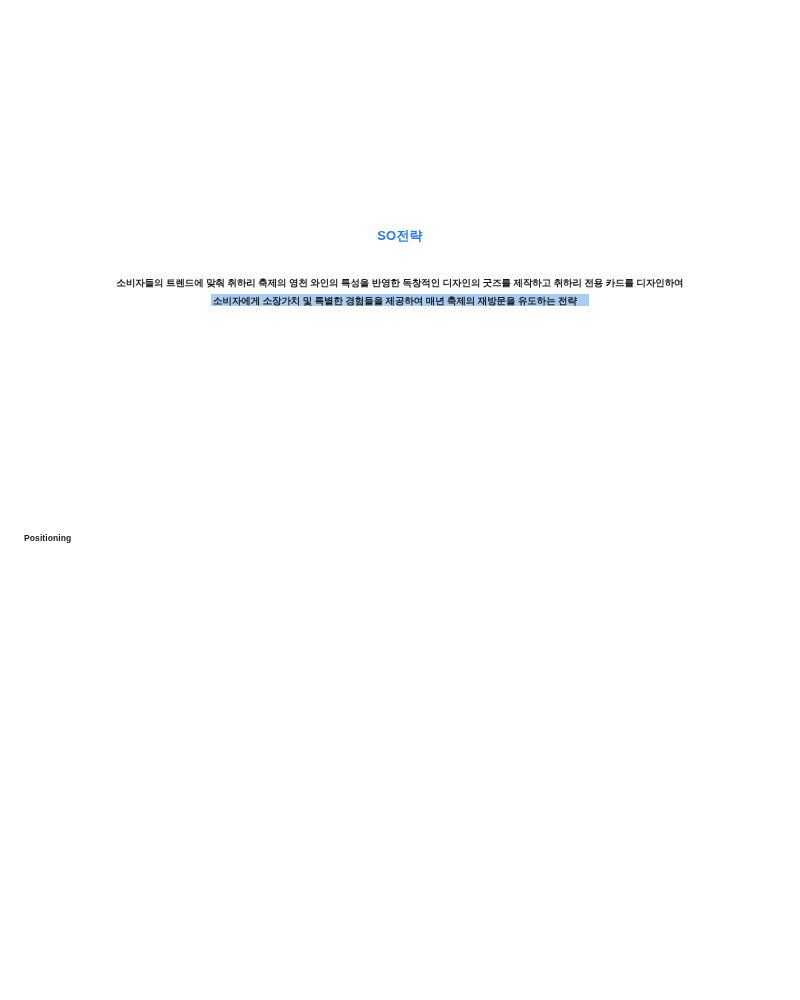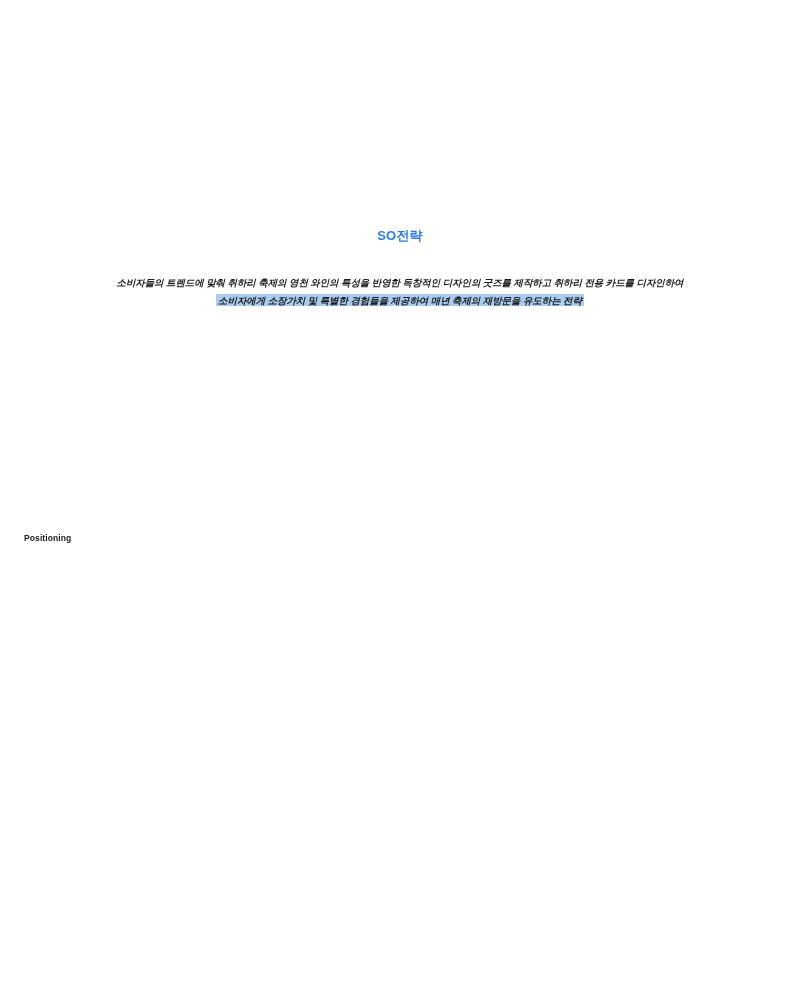--- a/index.html
+++ b/index.html
@@ -28,33 +28,32 @@
     font-size: 13px;
     font-weight: bold;
     color: #2b7cf0;
     letter-spacing: 0.2px;
     line-height: 1.2;
   }
   .so-desc {
     margin-top: 30px;
     width: 800px;
     text-align: center;
-    font-style: italic;
   }
   .so-line {
     display: block;
     font-size: 9.5px;
     font-weight: bold;
     color: #1b1b1b;
     line-height: 1.9;
     letter-spacing: -0.1px;
   }
   .so-line.highlight span {
     background: #a9cdf2;
-    padding: 1px 2px 0 2px;
+    padding: 1px 12px 0 2px;
     box-decoration-break: clone;
     -webkit-box-decoration-break: clone;
   }
 
   
   .positioning-label {
     position: absolute;
     left: 24px;
     top: 521px;
     font-size: 8.5px;

